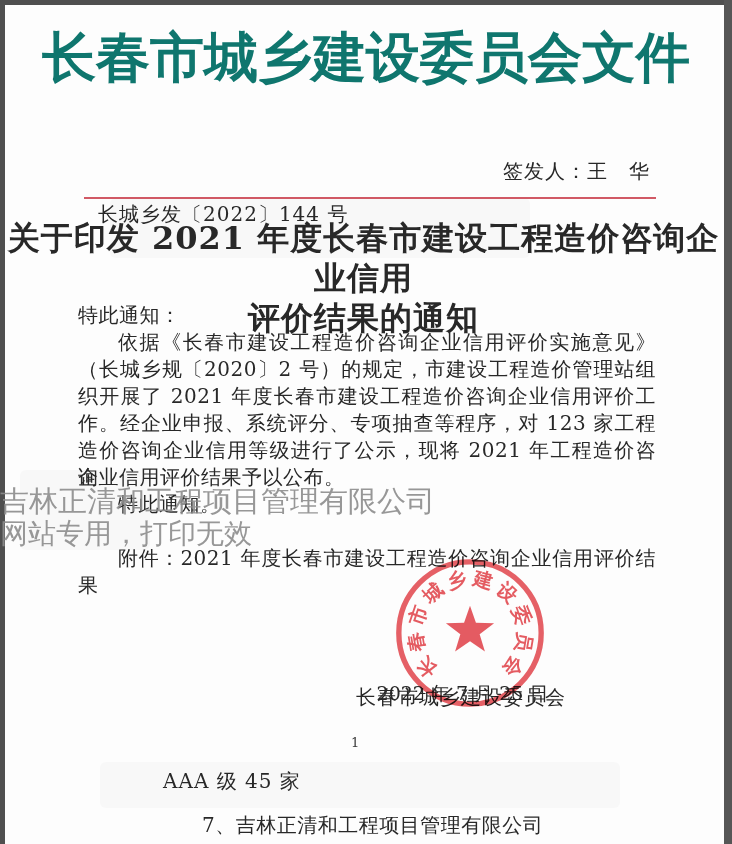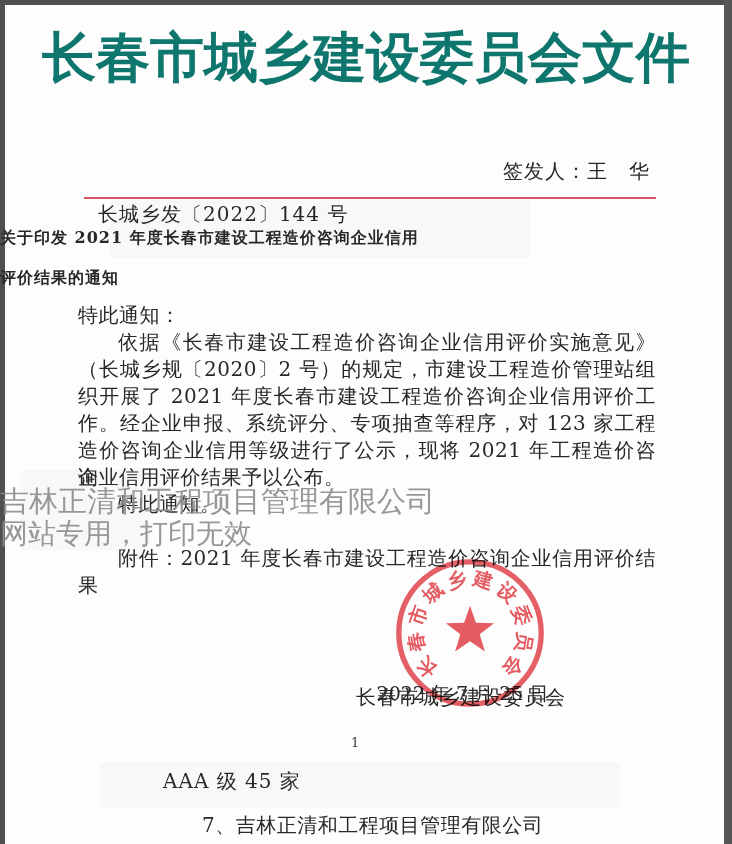--- a/index.html
+++ b/index.html
@@ -26,21 +26,21 @@
     letter-spacing:0px;
     color:#0f766e;
   }
   .docnum-row{position:absolute;left:0;top:158px;width:732px;font-size:20px;}
   .doc-number{position:absolute;left:98px;top:4px;letter-spacing:1px;margin-top:39px;}
   .signer{position:absolute;right:82px;top:0;letter-spacing:1px;}
   .red-rule{position:absolute;left:84px;top:197px;width:572px;height:2px;background:#d15965;}
 
   .doc-title{
     position:absolute;left:0;top:218px;width:727px;
-    text-align:left;font-size:16px;font-weight:bold;line-height:40px;
+    text-align:center;font-size:32px;font-weight:bold;line-height:40px;
     letter-spacing:1px;
   }
 
   .body-block{
     position:absolute;left:78px;top:302px;width:578px;
     font-size:20px;line-height:27px;letter-spacing:0.5px;
   }
   .bline{height:27px;white-space:nowrap;}
   .bline.just{white-space:normal;text-align:justify;text-align-last:justify;}
   .bline.indent{text-indent:2em;}

